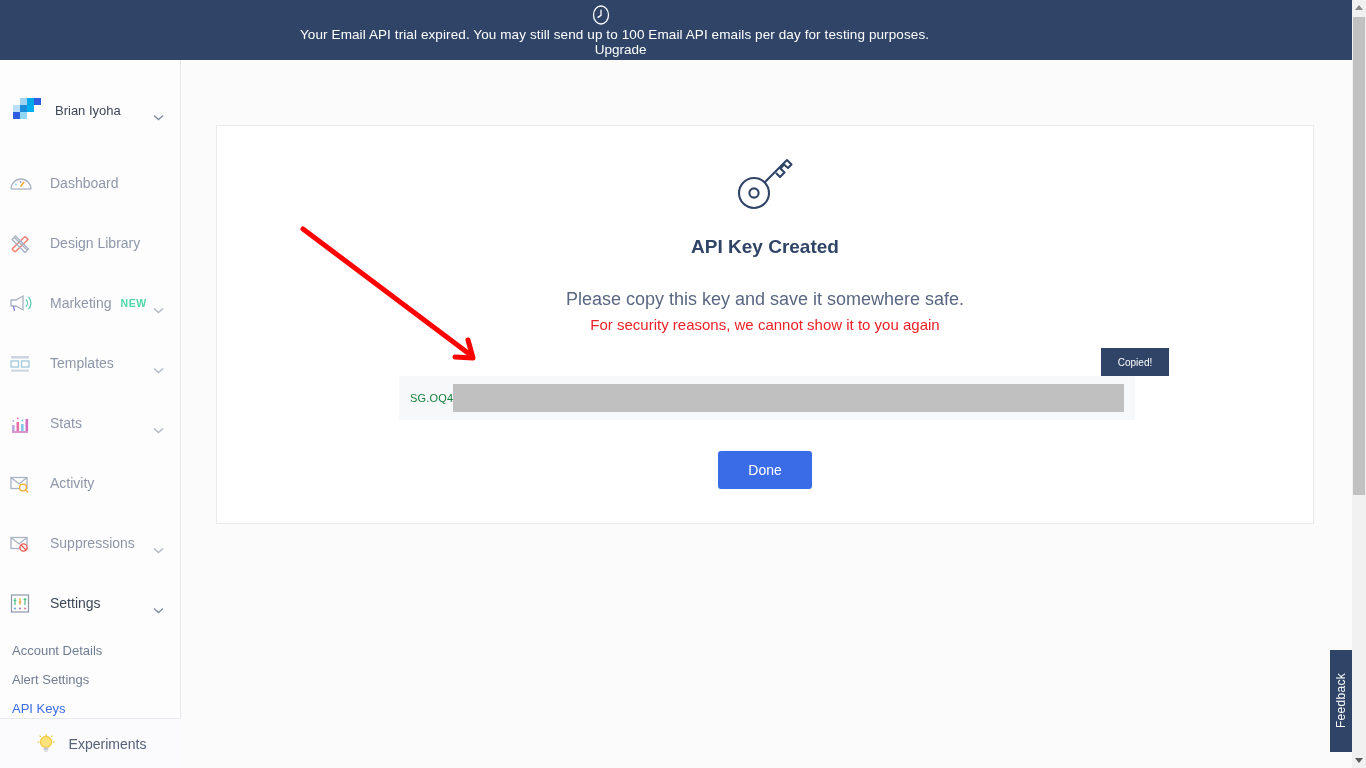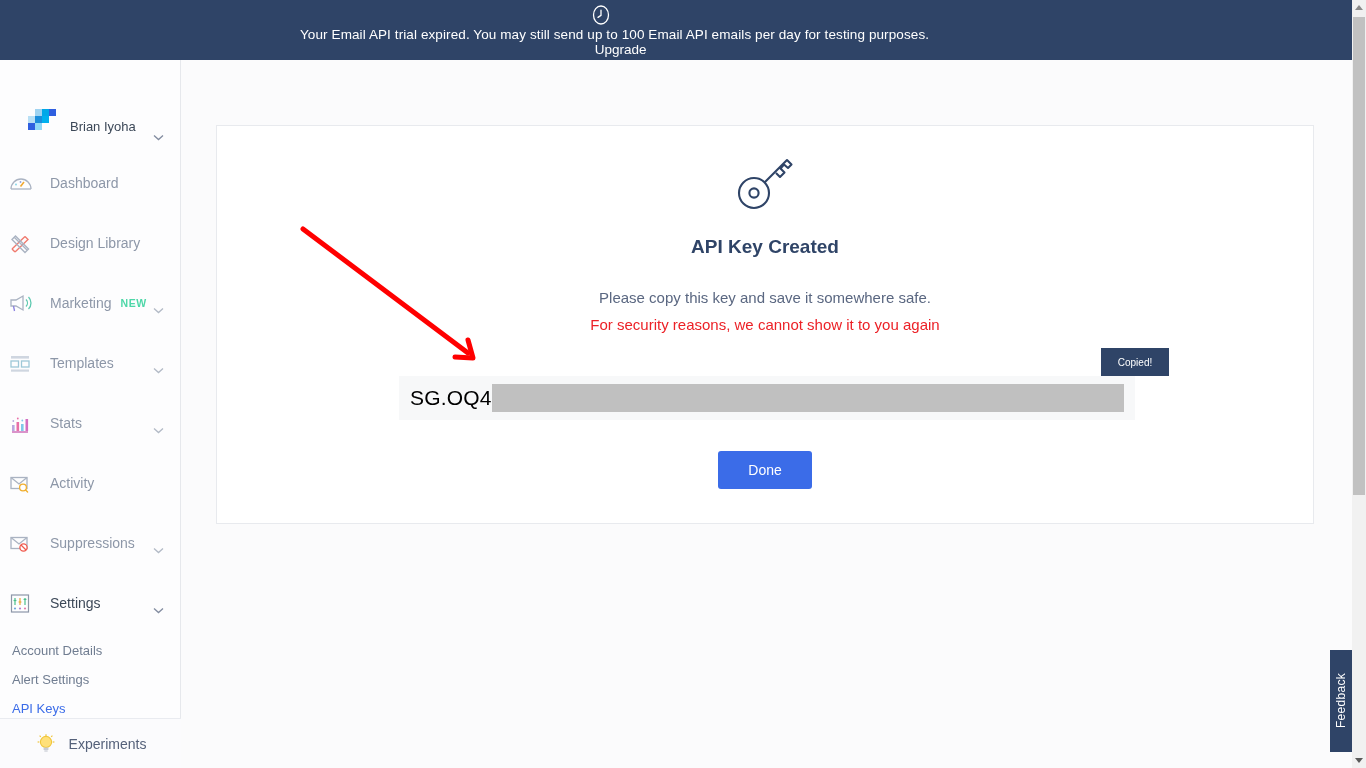--- a/index.html
+++ b/index.html
@@ -24,21 +24,21 @@
   .upgrade-link {
     color:#ffffff; font-size:13.5px; margin-left:40px;
     text-decoration:none; white-space:nowrap; cursor:pointer;
   }
 
   
   .sidebar {
     position:absolute; left:0; top:60px; width:181px; height:708px;
     background:#fdfdfe; border-right:1px solid #e6e8ec;
   }
-  .brand { display:flex; align-items:flex-end; height:48px; margin-top:26px; padding-left:28px; }
+  .brand { display:flex; align-items:center; height:48px; margin-top:26px; padding-left:13px; }
   .brand-logo { width:28px; height:26px; position:relative; flex:0 0 28px; }
   .brand-logo i { position:absolute; display:block; }
   .brand-name {
     margin-left:14px; font-size:13px; color:#3c4858; white-space:nowrap;
   }
   .brand .chev { position:absolute; right:16px; }
 
   .nav { margin-top:26px; }
   .nav-item {
     position:relative; display:flex; align-items:center;
@@ -80,33 +80,33 @@
     position:absolute; left:35px; top:65px; width:1098px; height:399px;
     background:#ffffff; border:1px solid #e8eaee;
   }
   .key-art { position:absolute; left:50%; top:26px; transform:translateX(-50%); }
   .card-title {
     position:absolute; left:0; right:0; top:110px; text-align:center;
     font-size:19px; font-weight:bold; color:#2f4467;
   }
   .card-sub1 {
     position:absolute; left:0; right:0; top:163px; text-align:center;
-    font-size:15px; color:#5a6781;
+    font-size:18px; color:#5a6781;
   }
   .card-sub2 {
     position:absolute; left:0; right:0; top:190px; text-align:center;
     font-size:15px; color:#ec2127;
   }
 
   .key-field {
     position:absolute; left:182px; top:250px; width:736px; height:44px;
     background:#f7f8f9; display:flex; align-items:center;
   }
   .key-prefix {
-    font-size:21px; color:#000000; padding-left:11px;
+    font-size:11px; color:#15803d; padding-left:11px;
     font-family:"Liberation Sans", sans-serif; letter-spacing:.2px;
   }
   .key-redacted {
     height:28px; background:#c0c0c0; flex:1 1 auto; margin-left:0;
     margin-right:11px;
   }
   .copied-tip {
     position:absolute; left:884px; top:222px; width:68px; height:28px;
     background:#2f4467; color:#ffffff; font-size:10px;
     display:flex; align-items:center; justify-content:center;

